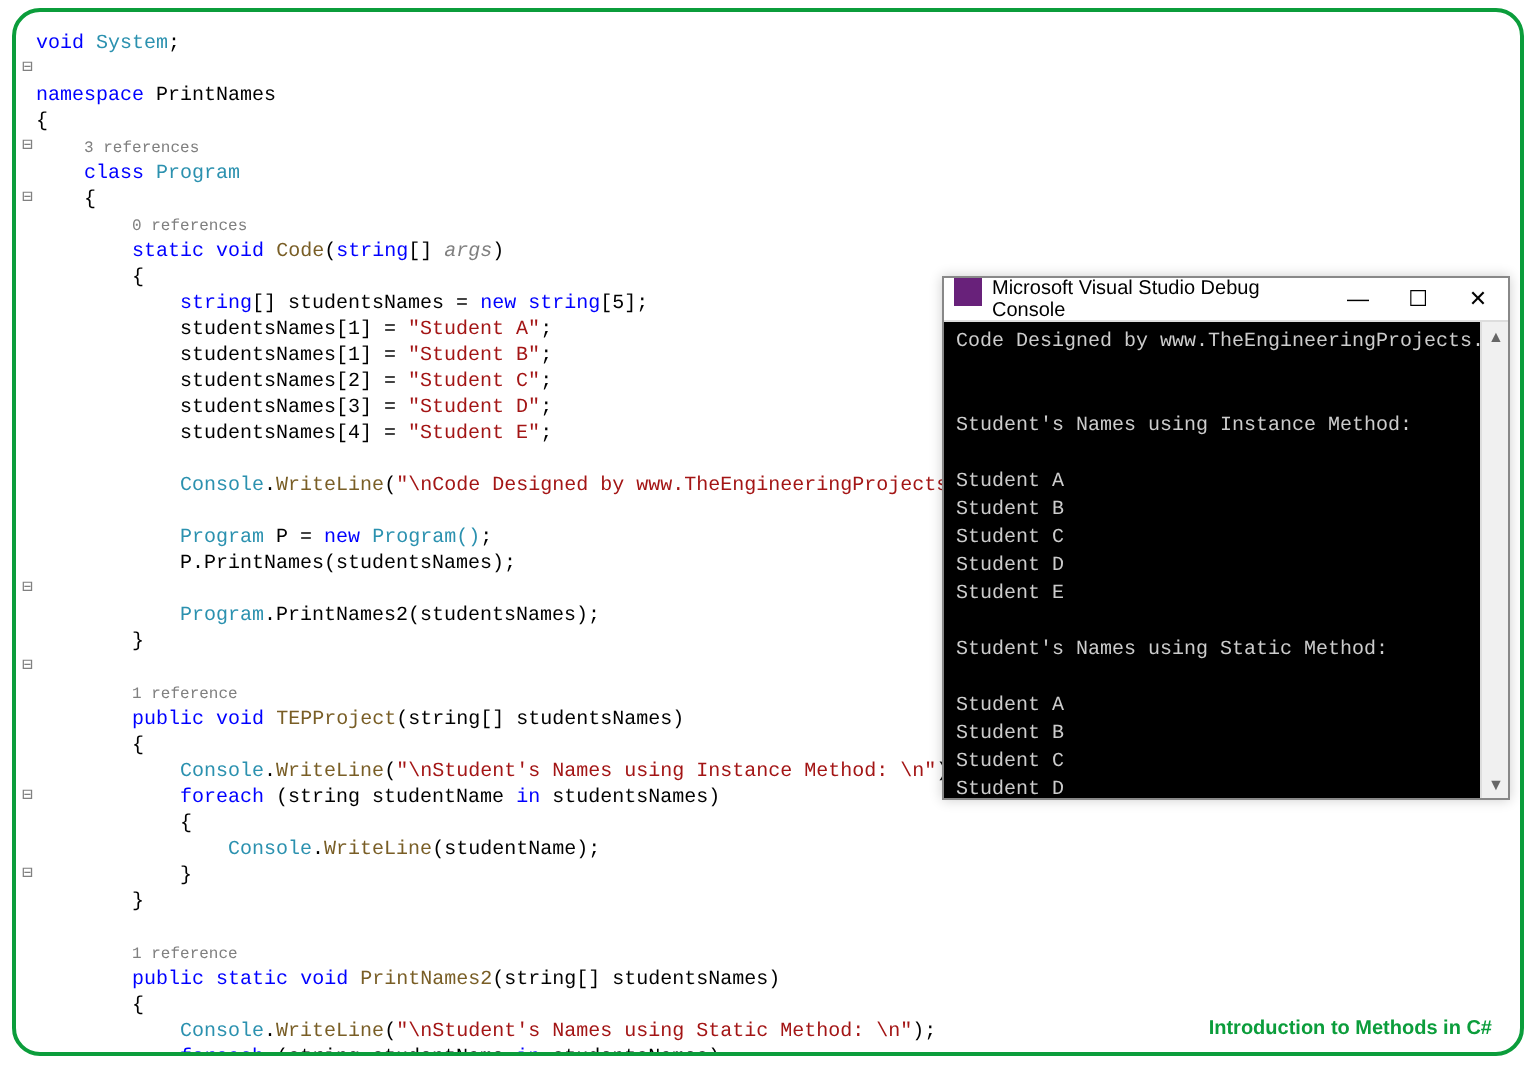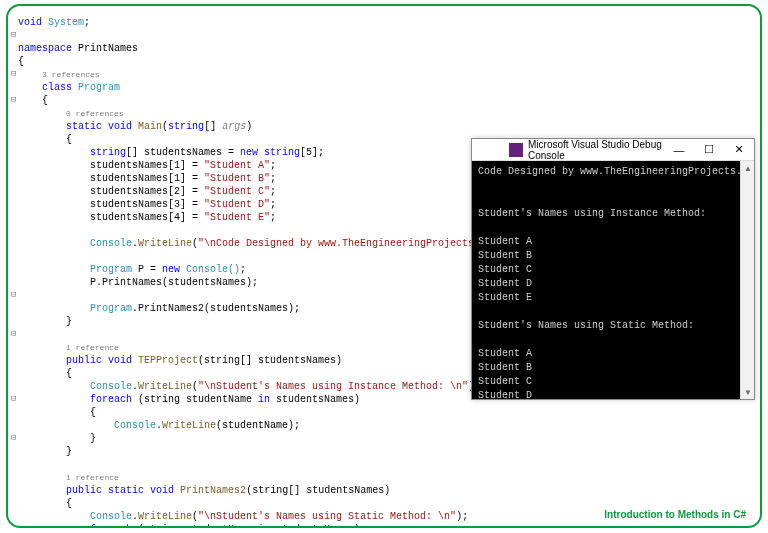--- a/index.html
+++ b/index.html
@@ -56,24 +56,22 @@
     width: 284px; height: 262px;
     background: #fff;
     border: 1px solid #888;
     box-shadow: 0 0 6px rgba(0,0,0,0.2);
     font-family: "Segoe UI", Tahoma, sans-serif;
   }
   .titlebar {
     height: 22px;
     background: #fff;
     display: flex;
-    align-items: center;
     font-size: 10px;
     border-bottom: 1px solid #ddd;
-    padding-left: 32px;
   }
   .titlebar .icon {
     width: 14px; height: 14px;
     background: #68217a;
     margin: 0 5px;
   }
   .titlebar .title { flex: 1; }
   .win-btns { display: flex; height: 100%; }
   .win-btn {
     width: 30px;
@@ -123,32 +121,32 @@
   </div>
 
   <div class="code-area"><span class="kw">void</span> <span class="cls">System</span>;
 
 <span class="kw">namespace</span> <span>PrintNames</span>
 {
     <span class="cmt">3 references</span>
     <span class="kw">class</span> <span class="cls">Program</span>
     {
         <span class="cmt">0 references</span>
-        <span class="kw">static</span> <span class="kw">void</span> <span class="meth">Main</span>(<span class="kw">string</span>[] <span class="param">args</span>)
+        <span class="kw">static</span> <span class="kw">void</span> <span class="meth">Code</span>(<span class="kw">string</span>[] <span class="param">args</span>)
         {
             <span class="kw">string</span>[] studentsNames = <span class="kw">new</span> <span class="kw">string</span>[5];
             <span>studentsNames[1] = </span><span class="str">"Student A"</span>;
             <span>studentsNames[1] = </span><span class="str">"Student B"</span>;
             <span>studentsNames[2] = </span><span class="str">"Student C"</span>;
             <span>studentsNames[3] = </span><span class="str">"Student D"</span>;
             <span>studentsNames[4] = </span><span class="str">"Student E"</span>;
 
             <span class="cls">Console</span>.<span class="meth">WriteLine</span>(<span class="str">"\nCode Designed by www.TheEngineeringProjects.com \n"</span>);
 
-            <span class="cls">Program</span><span> P = </span><span class="kw">new</span> <span class="cls">Console()</span>;
+            <span class="cls">Program</span><span> P = </span><span class="kw">new</span> <span class="cls">Program()</span>;
             <span>P.PrintNames(studentsNames);</span>
 
             <span class="cls">Program</span><span>.PrintNames2(studentsNames);</span>
         }
 
         <span class="cmt">1 reference</span>
         <span class="kw">public</span> <span class="kw">void</span> <span class="meth">TEPProject</span><span>(string[] studentsNames)</span>
         {
             <span class="cls">Console</span>.<span class="meth">WriteLine</span>(<span class="str">"\nStudent's Names using Instance Method: \n"</span>);
             <span class="kw">foreach</span><span> (string studentName </span><span class="kw">in</span><span> studentsNames)</span>

